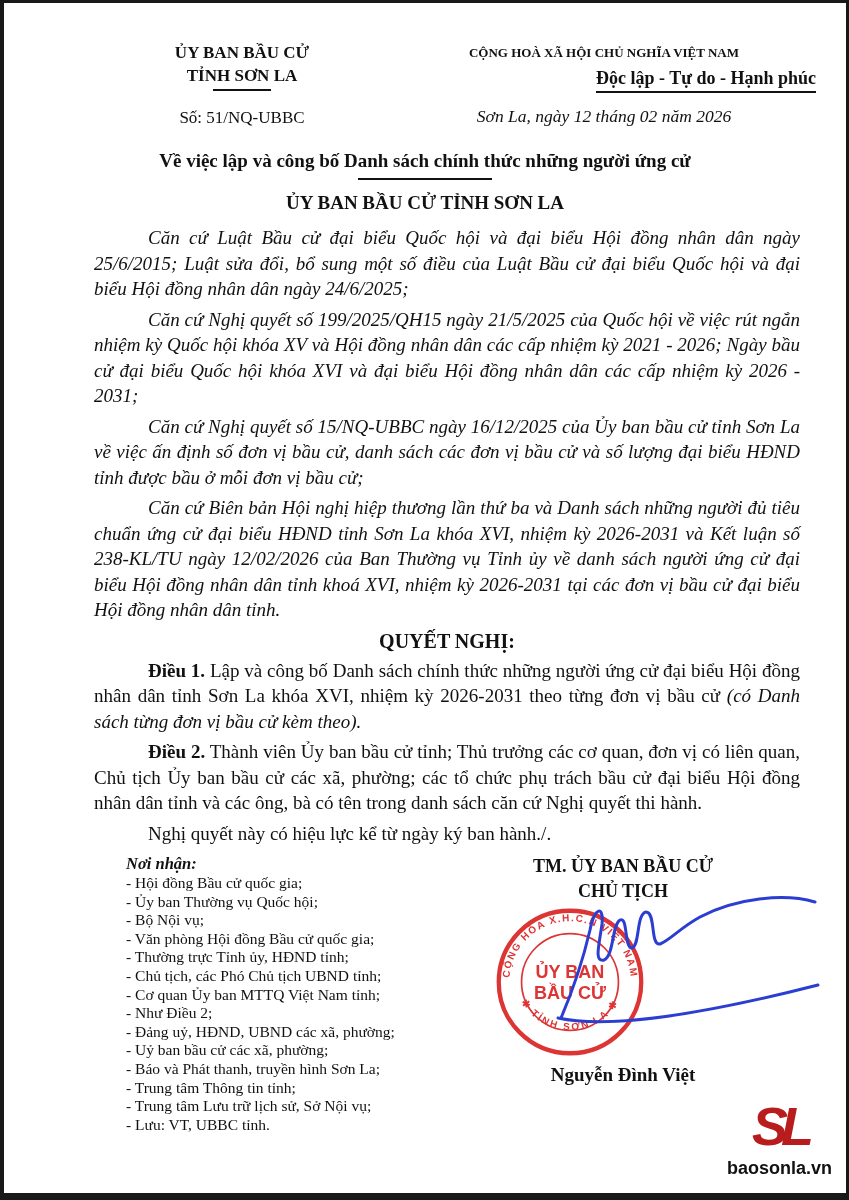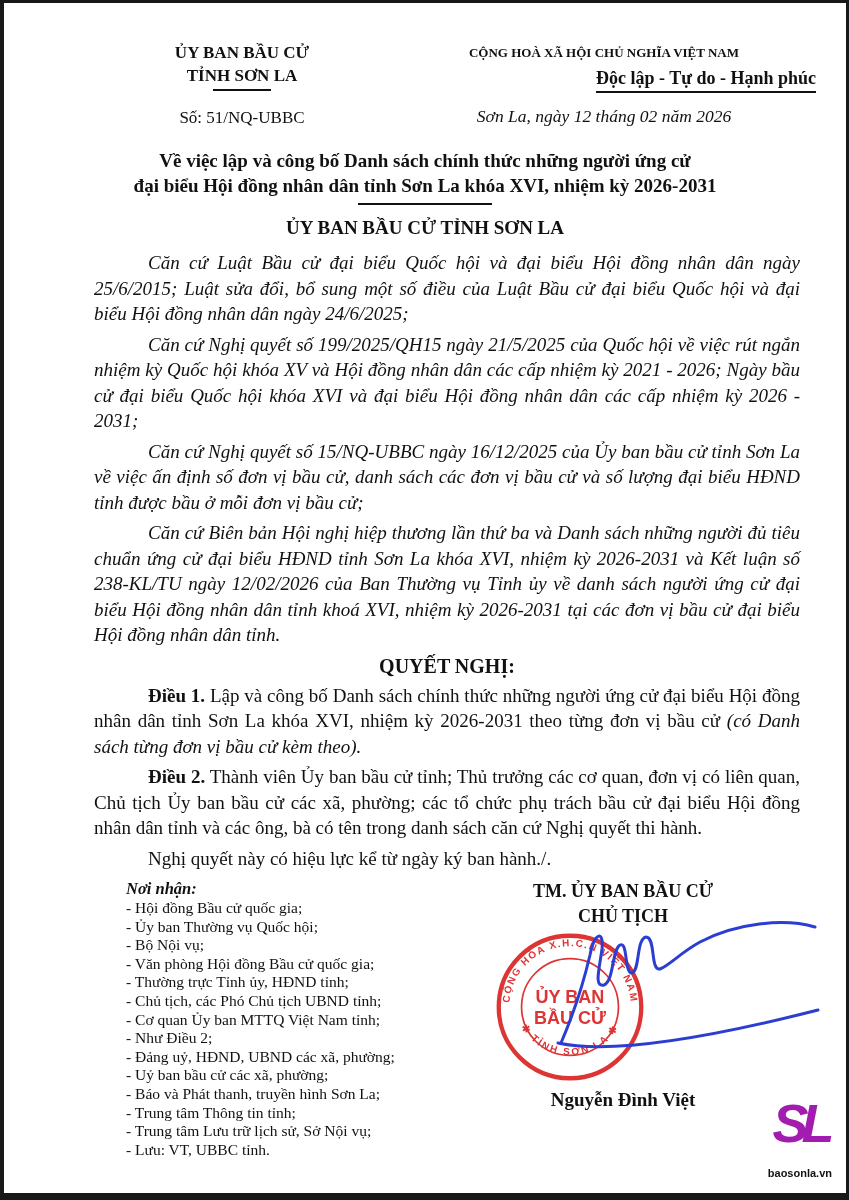--- a/index.html
+++ b/index.html
@@ -48,21 +48,21 @@
   .sig-area { position:relative; height:158px; margin-top:2px; }
   .seal-svg { position:absolute; left:58px; top:0; }
   .sign-svg { position:absolute; left:92px; top:-16px; }
   .signer { font-weight:bold; font-size:19px; margin-top:0px; }
   .ring-text { font-family:"Liberation Sans", sans-serif; font-size:10.5px; font-weight:bold; letter-spacing:1.6px; }
   .ring-text-b { font-family:"Liberation Sans", sans-serif; font-size:10.5px; font-weight:bold; letter-spacing:2.2px; }
   .seal-center { font-family:"Liberation Sans", sans-serif; font-size:19px; font-weight:bold; }
   
   .watermark { position:absolute; right:14px; bottom:14px; text-align:center; }
   .wm-logo { font-family:"Liberation Sans", sans-serif; font-weight:bold; font-style:italic; font-size:54px; line-height:48px; letter-spacing:-7px; }
-  .wm-site { font-family:"Liberation Sans", sans-serif; font-weight:bold; font-size:11px; color:#111; margin-top:20px; }
+  .wm-site { font-family:"Liberation Sans", sans-serif; font-weight:bold; font-size:18px; color:#111; margin-top:8px; }
 </style>
 </head>
 <body>
 
 <div class="page">
 
   <div class="header">
     <div class="h-left">
       <div class="org-line">ỦY BAN BẦU CỬ</div>
       <div class="org-line">TỈNH SƠN LA</div>
@@ -73,21 +73,20 @@
       <div class="nat-line1">CỘNG HOÀ XÃ HỘI CHỦ NGHĨA VIỆT NAM</div>
       <div class="motto-wrap">
         <span class="motto">Độc lập - Tự do - Hạnh phúc</span>
       </div>
       <div class="dateline">Sơn La, ngày 12 tháng 02 năm 2026</div>
     </div>
   </div>
 
   <div class="title">
     <div class="subject">Về việc lập và công bố Danh sách chính thức những người ứng cử</div>
-    <div class="subject">đại biểu Hội đồng nhân dân tỉnh Sơn La khóa XVI, nhiệm kỳ 2026-2031</div>
     <div class="title-rule"></div>
     <div class="issuer">ỦY BAN BẦU CỬ TỈNH SƠN LA</div>
   </div>
 
   <div class="bodytext">
     <p class="preamble">Căn cứ Luật Bầu cử đại biểu Quốc hội và đại biểu Hội đồng nhân dân ngày 25/6/2015; Luật sửa đổi, bổ sung một số điều của Luật Bầu cử đại biểu Quốc hội và đại biểu Hội đồng nhân dân ngày 24/6/2025;</p>
     <p class="preamble">Căn cứ Nghị quyết số 199/2025/QH15 ngày 21/5/2025 của Quốc hội về việc rút ngắn nhiệm kỳ Quốc hội khóa XV và Hội đồng nhân dân các cấp nhiệm kỳ 2021 - 2026; Ngày bầu cử đại biểu Quốc hội khóa XVI và đại biểu Hội đồng nhân dân các cấp nhiệm kỳ 2026 - 2031;</p>
     <p class="preamble">Căn cứ Nghị quyết số 15/NQ-UBBC ngày 16/12/2025 của Ủy ban bầu cử tỉnh Sơn La về việc ấn định số đơn vị bầu cử, danh sách các đơn vị bầu cử và số lượng đại biểu HĐND tỉnh được bầu ở mỗi đơn vị bầu cử;</p>
     <p class="preamble">Căn cứ Biên bản Hội nghị hiệp thương lần thứ ba và Danh sách những người đủ tiêu chuẩn ứng cử đại biểu HĐND tỉnh Sơn La khóa XVI, nhiệm kỳ 2026-2031 và Kết luận số 238-KL/TU ngày 12/02/2026 của Ban Thường vụ Tỉnh ủy về danh sách người ứng cử đại biểu Hội đồng nhân dân tỉnh khoá XVI, nhiệm kỳ 2026-2031 tại các đơn vị bầu cử đại biểu Hội đồng nhân dân tỉnh.</p>
 
@@ -154,17 +153,17 @@
             <path d="M 30 128 C 90 141 200 118 290 95"></path>
           </g>
         </svg>
       </div>
 
       <div class="signer">Nguyễn Đình Việt</div>
     </div>
   </div>
 
   <div class="watermark">
-    <div class="wm-logo" style="color:#a21caf">SL</div>
+    <div class="wm-logo" style="color:#b91c1c">SL</div>
     <div class="wm-site">baosonla.vn</div>
   </div>
 
 </div>
 
 </body></html>

